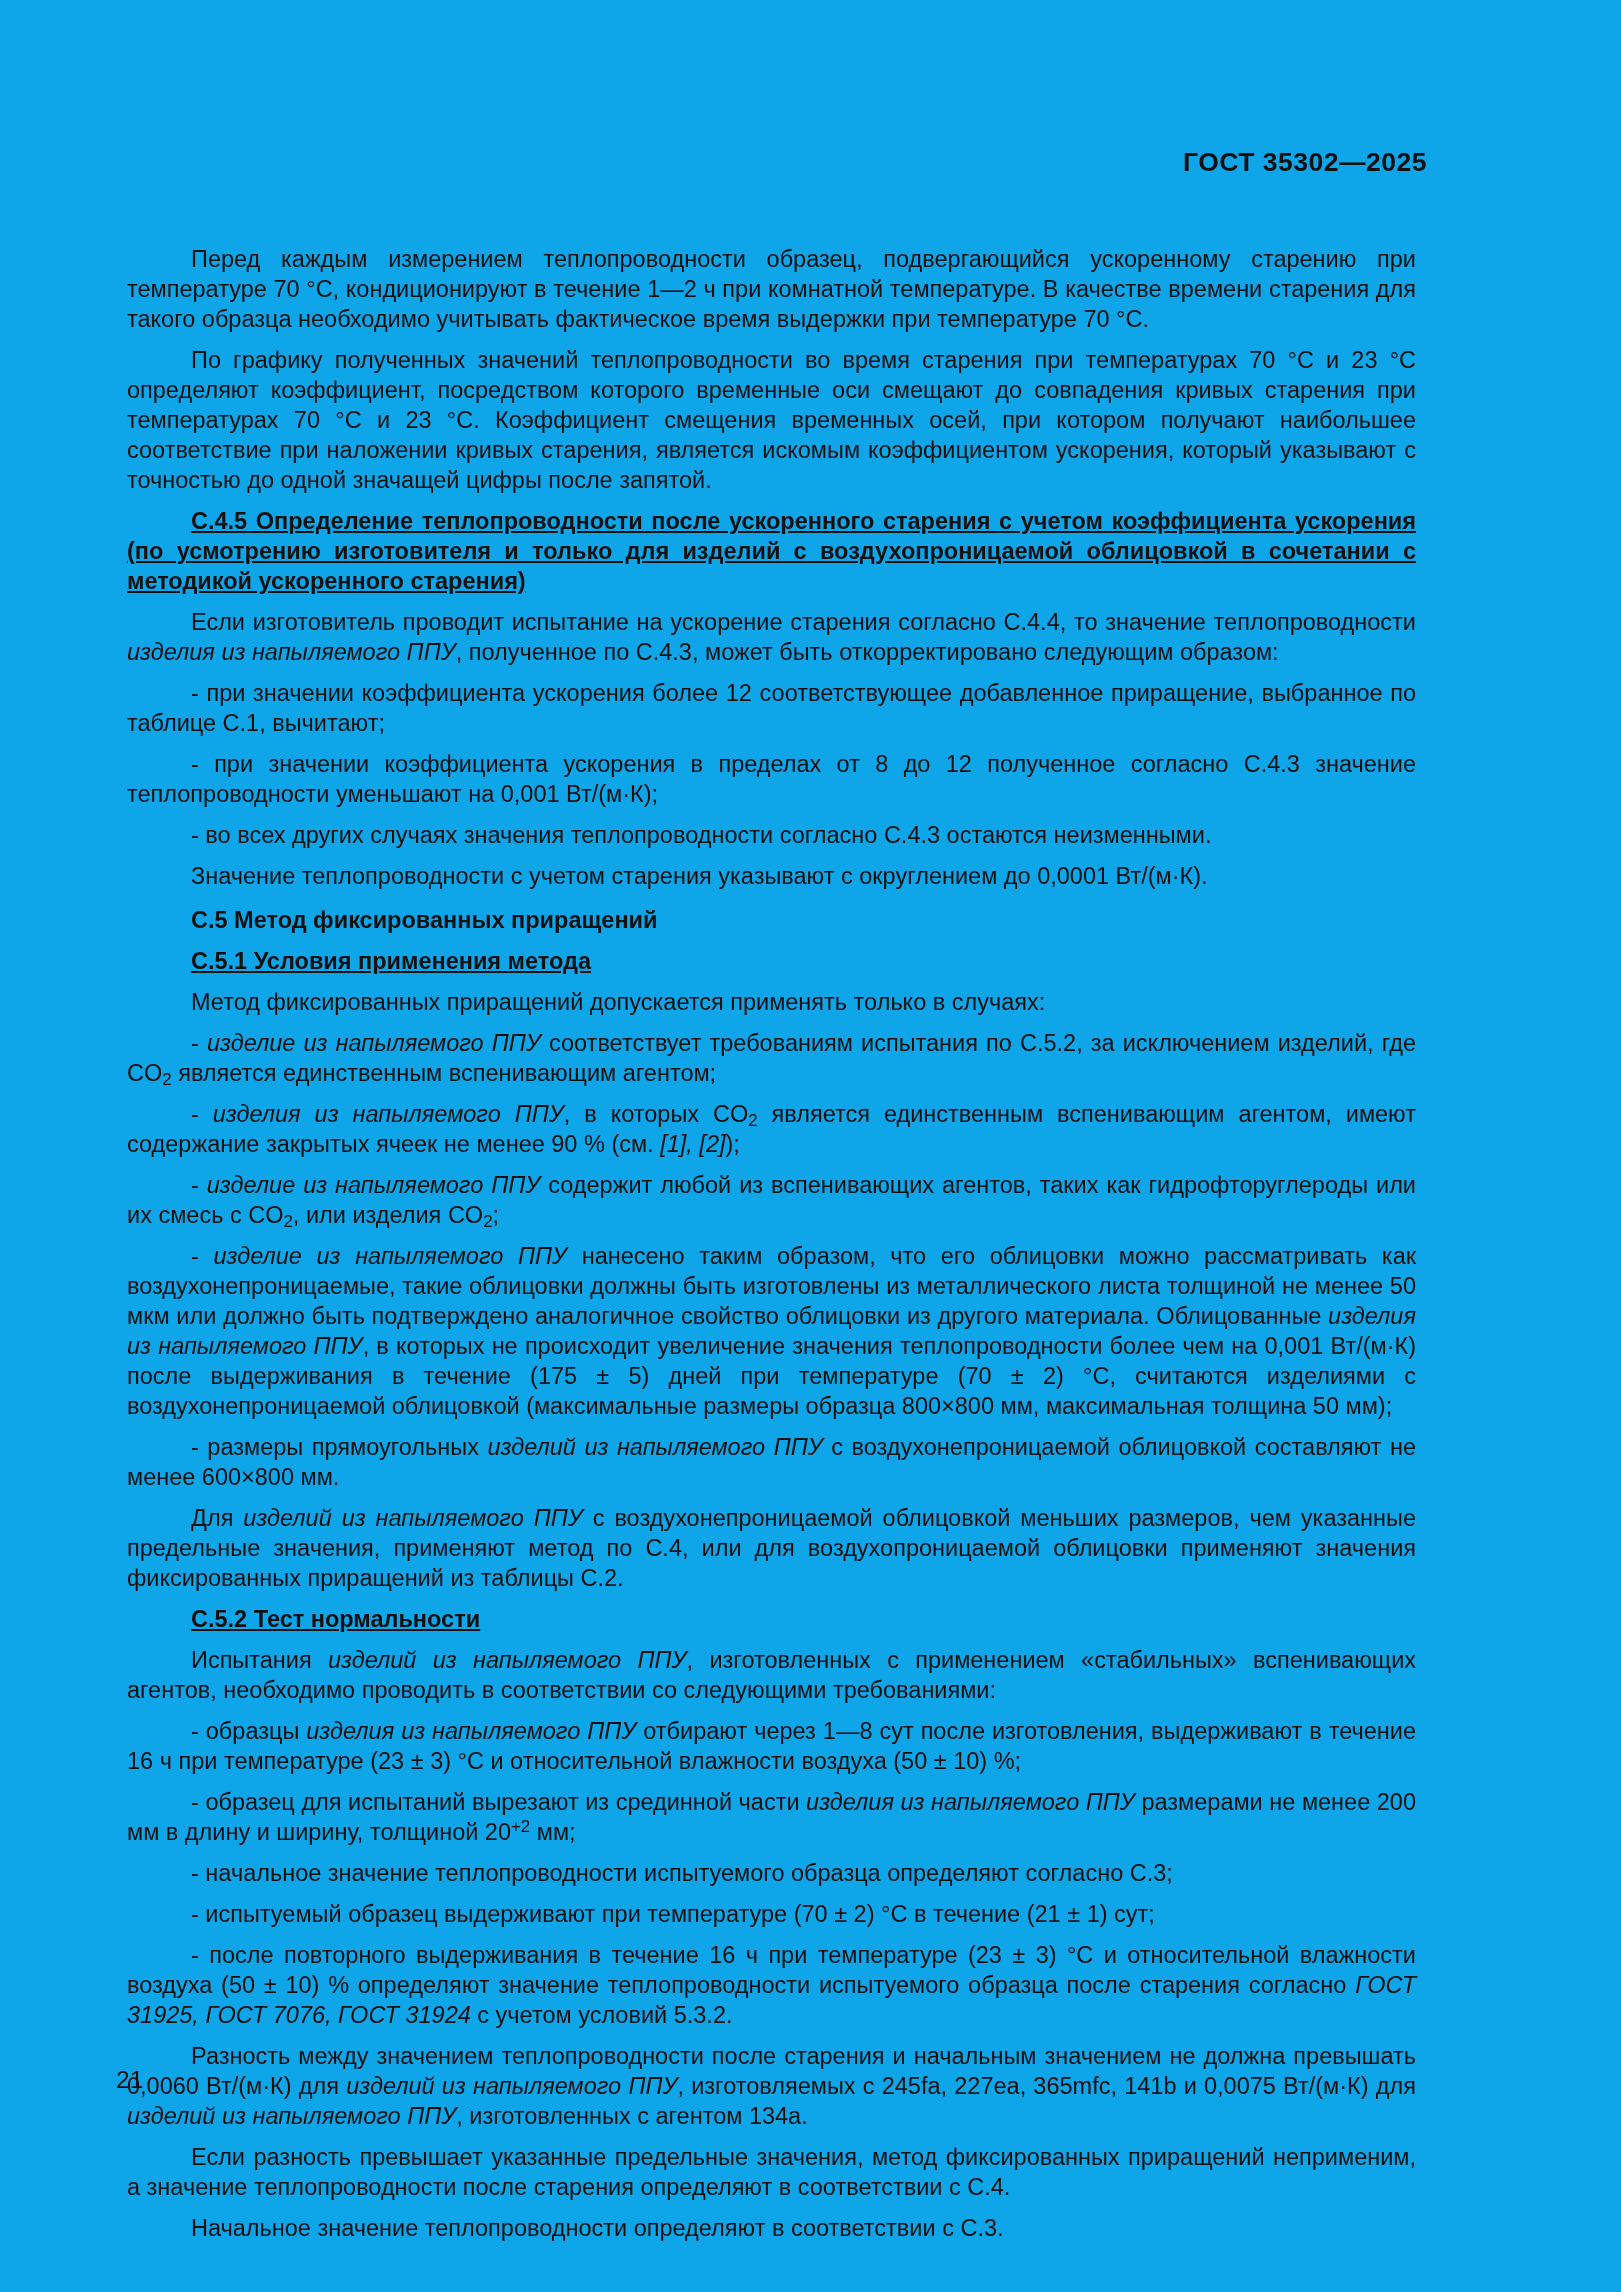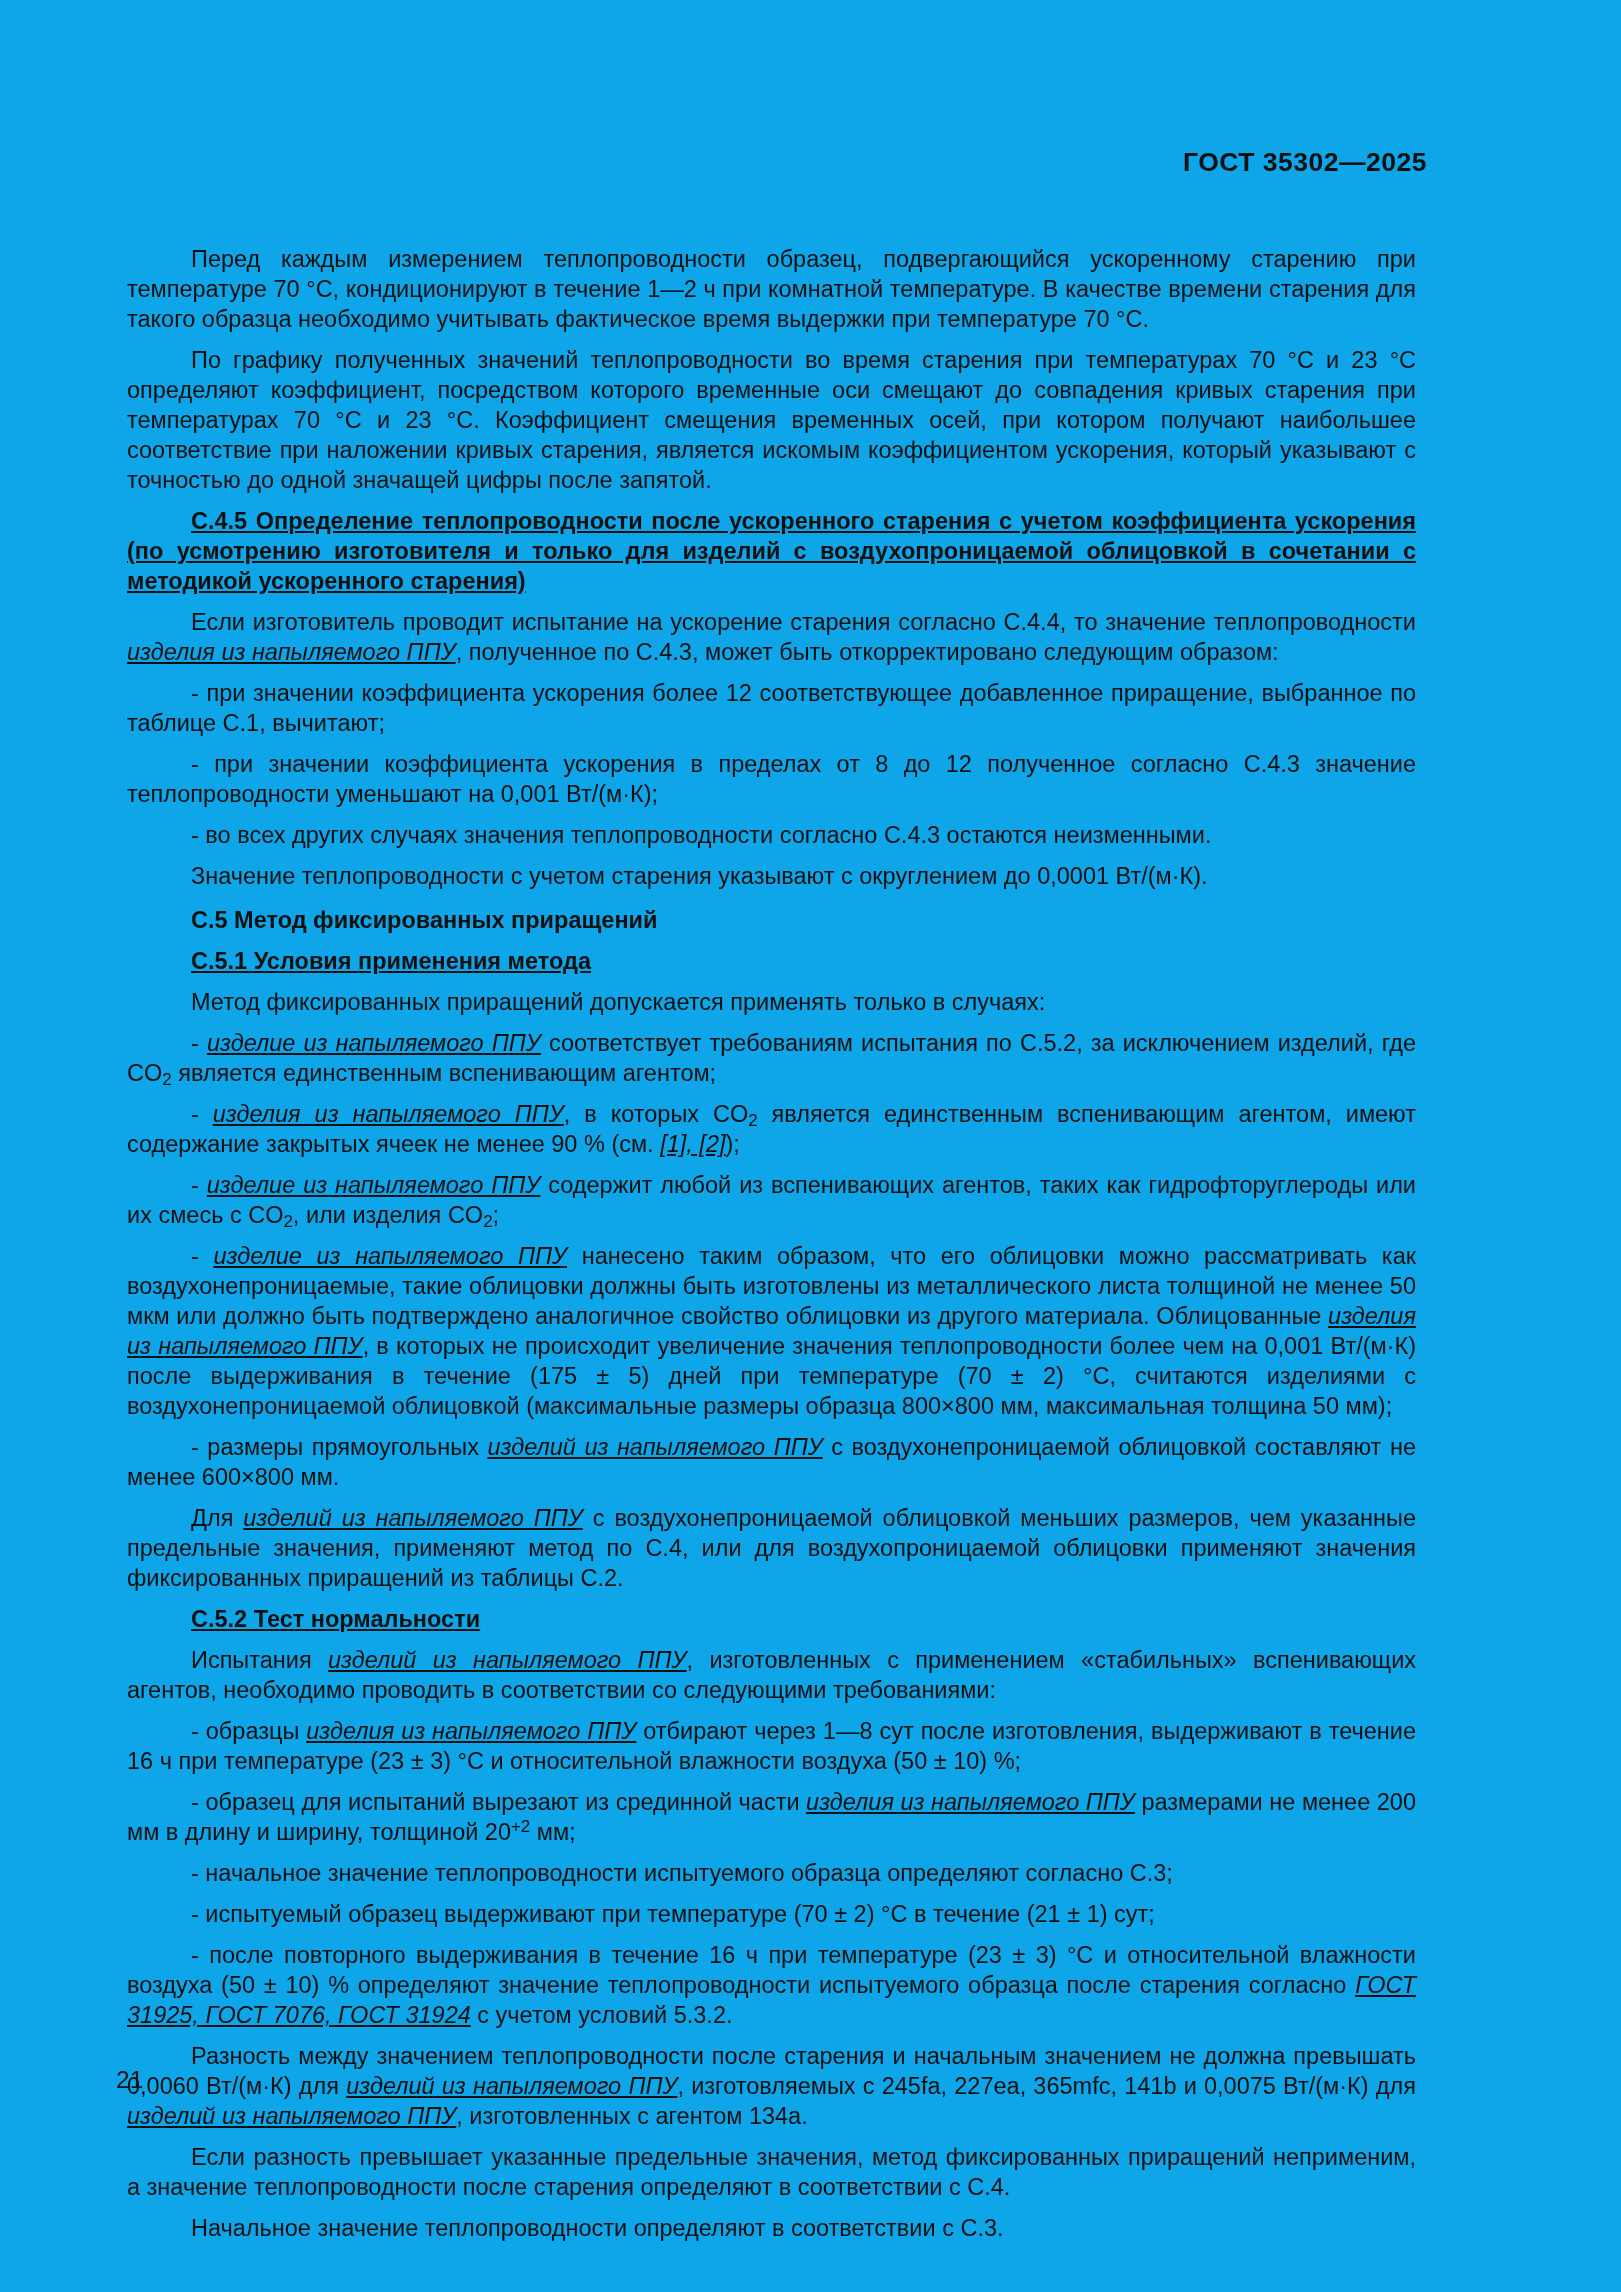--- a/index.html
+++ b/index.html
@@ -31,21 +31,21 @@
     width: 1311px;
     font-size: 23.5px;
     line-height: 30px;
     text-align: justify;
     hyphens: auto;
     -webkit-hyphens: auto;
   }
   .blk { margin: 11px; text-indent: 64px; }
   .blk.h { font-weight: bold; text-decoration: underline; }
   .blk.hs { font-weight: bold; margin-top: 13.7px; margin-bottom: 11.8px; }
-  .it { font-style: italic; text-decoration: underline; }
+  .it { font-style: italic; }
   .doc-body sub { font-size: 0.72em; line-height: 0; vertical-align: -0.25em; }
   .doc-body sup { font-size: 0.72em; line-height: 0; vertical-align: 0.5em; }
   .page-number {
     position: absolute;
     top: 2066px;
     left: 116px;
     width: 1311px;
     text-align: left;
     font-size: 24.5px;
   }

